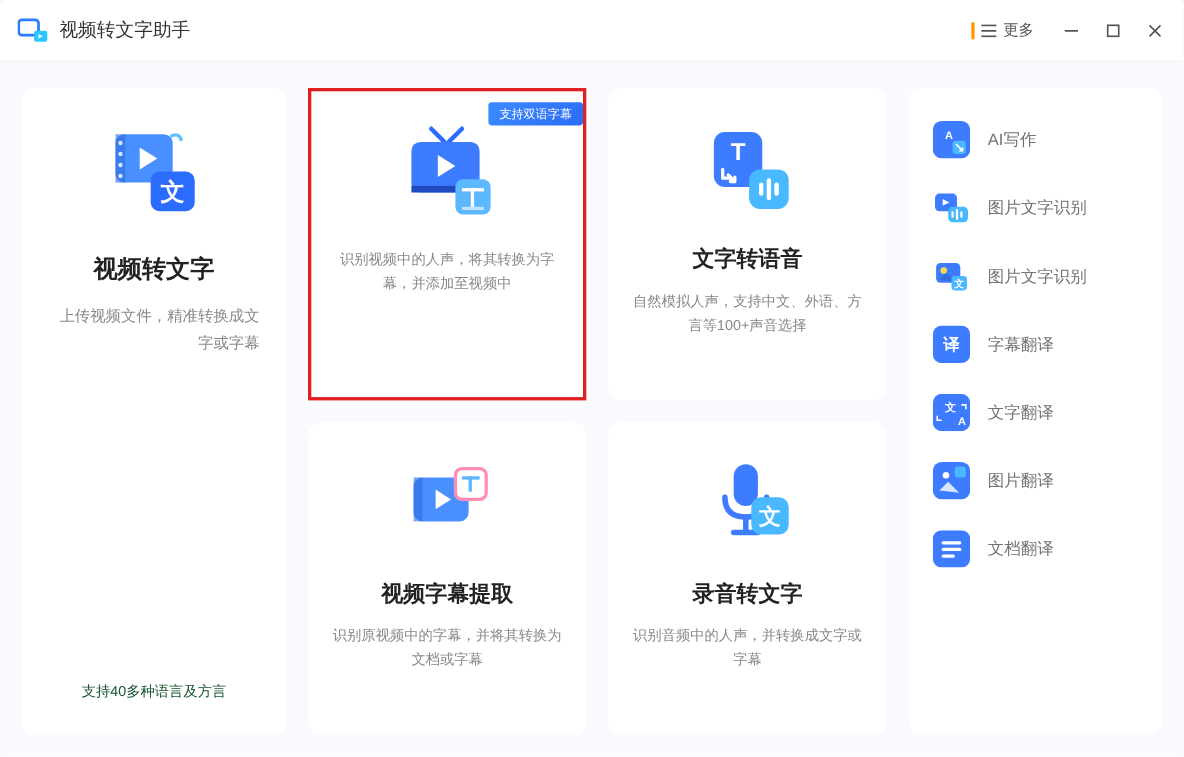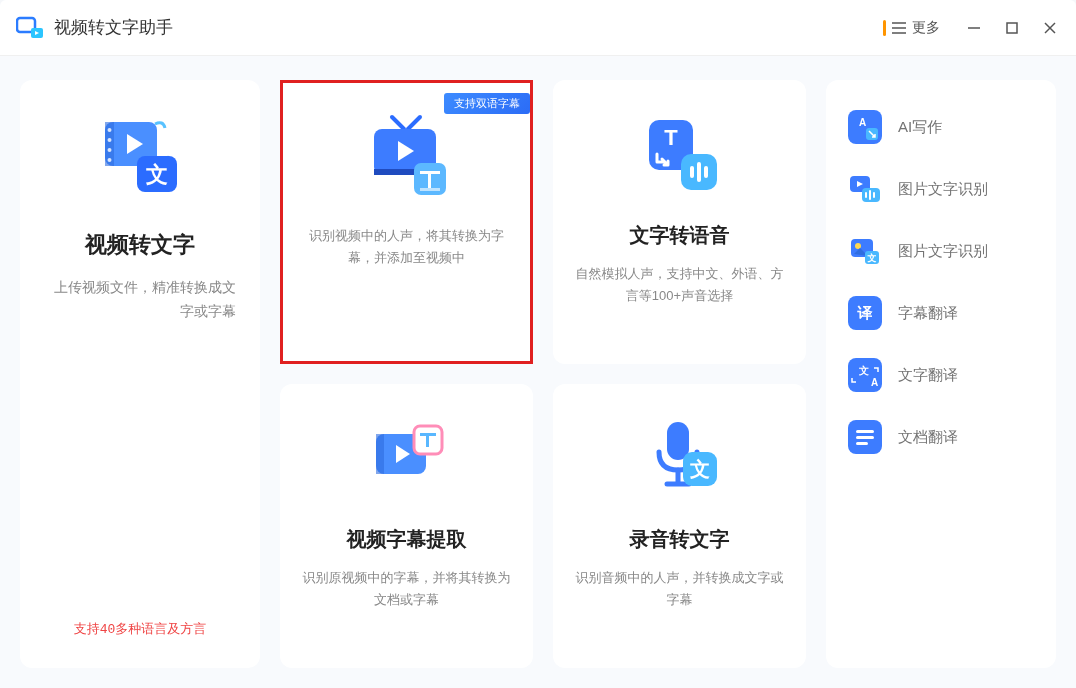--- a/index.html
+++ b/index.html
@@ -109,22 +109,21 @@
       font-size: 14px;
       color: #888;
       text-align: right;
       line-height: 1.7;
       padding: 0 4px;
     }
     .left-footer {
       margin-top: auto;
       padding-top: 100px;
       font-size: 13px;
-      color: #ef4444;
-      font-family: Liberation Mono, monospace;
+      color: #14532d;
     }
     .mid-col {
       flex: 1;
       display: grid;
       grid-template-columns: 1fr 1fr;
       grid-template-rows: 1fr 1fr;
       gap: 20px;
     }
     .feature-card {
       background: #fff;
@@ -390,20 +389,31 @@
               <text x="23" y="28" font-size="10" fill="#fff" font-weight="700">A</text>
               <path d="M8 24 L4 24 L4 20 M26 10 L30 10 L30 14" stroke="#fff" stroke-width="1.5" fill="none"></path>
             </svg>
         </div>
         <div class="side-label">文字翻译</div>
       </div>
       <div class="side-item">
         <div class="side-icon">
           <svg width="34" height="34" viewBox="0 0 34 34">
               <rect width="34" height="34" rx="8" fill="#3d7cff"></rect>
+              <circle cx="12" cy="12" r="3" fill="#fff"></circle>
+              <path d="M6 26 L14 18 L24 28" fill="#fff" opacity="0.8"></path>
+              <rect x="20" y="4" width="10" height="10" rx="2" fill="#49b8ff"></rect>
+            </svg>
+        </div>
+        <div class="side-label">图片翻译</div>
+      </div>
+      <div class="side-item">
+        <div class="side-icon">
+          <svg width="34" height="34" viewBox="0 0 34 34">
+              <rect width="34" height="34" rx="8" fill="#3d7cff"></rect>
               <rect x="8" y="10" width="18" height="3" rx="1.5" fill="#fff"></rect>
               <rect x="8" y="16" width="18" height="3" rx="1.5" fill="#fff"></rect>
               <rect x="8" y="22" width="12" height="3" rx="1.5" fill="#fff"></rect>
             </svg>
         </div>
         <div class="side-label">文档翻译</div>
       </div>
     </div>
 
   </div>

